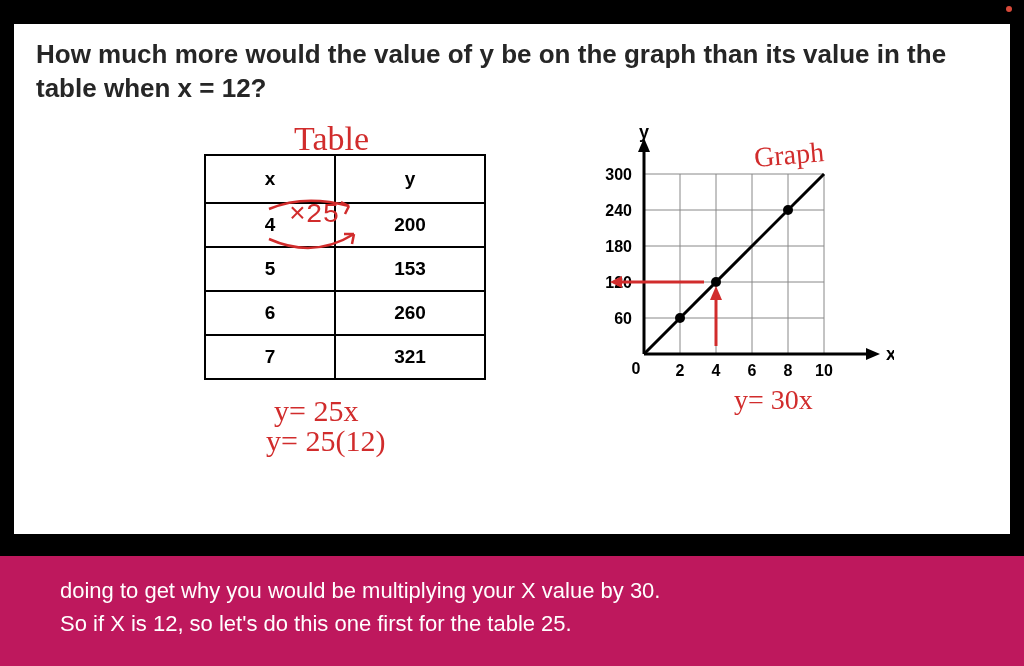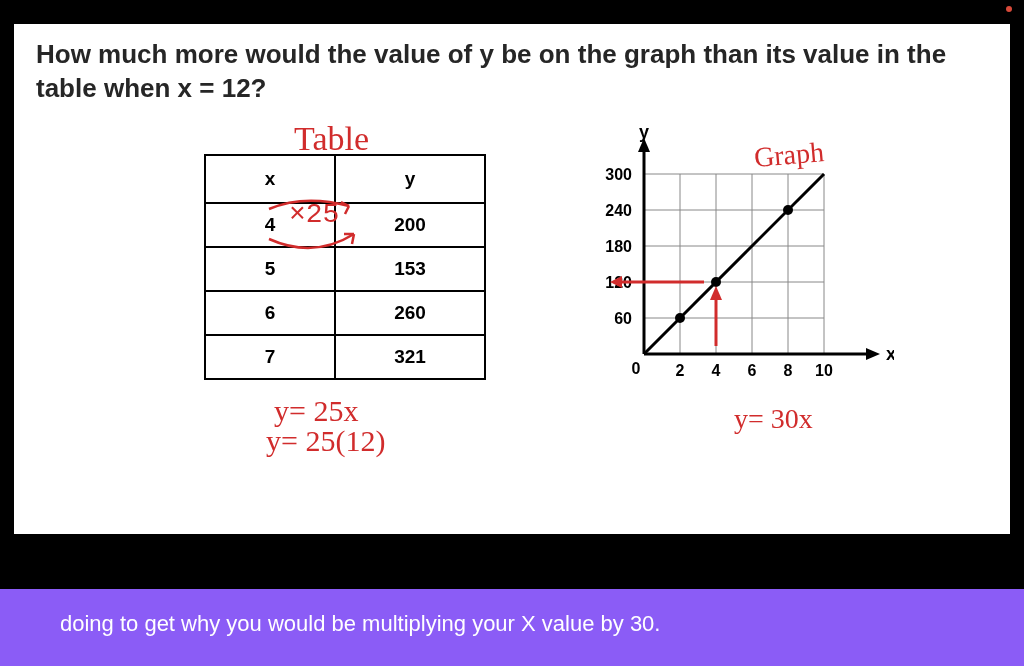--- a/index.html
+++ b/index.html
@@ -70,21 +70,21 @@
   left: 560px;
   width: 320px;
   height: 280px;
 }
 .caption {
   position: absolute;
   bottom: 0;
   left: 0;
   width: 1024px;
   padding: 18px 40px 26px 60px;
-  background: #8b5cf6;
+  background: #be185d;
   color: #fff;
   font-size: 22px;
   line-height: 1.5;
 }
 </style>
 </head>
 <body>
 
 <div class="red-dot"></div>
 
@@ -175,19 +175,20 @@
       <g>
         <line x1="40" y1="158" x2="130" y2="158" stroke="#d12c2c" stroke-width="3"></line>
         <polygon points="36,158 48,152 48,164" fill="#d12c2c"></polygon>
         <line x1="142" y1="222" x2="142" y2="168" stroke="#d12c2c" stroke-width="3"></line>
         <polygon points="142,162 136,176 148,176" fill="#d12c2c"></polygon>
       </g>
     </svg>
   </div>
 
   <div class="hand" style="top:115px; left:740px; font-size:28px; transform:rotate(-5deg);">Graph</div>
-  <div class="hand" style="top:360px; left:720px; font-size:28px;margin-top:19px;">y= 30x</div>
+  <div class="hand" style="top:360px; left:720px; font-size:28px;">y= 30x</div>
 
 </div>
 
 <div class="caption">
   <div>doing to get why you would be multiplying your X value by 30.</div>
+  <div>So if X is 12, so let's do this one first for the table 25.</div>
 </div>
 
 </body></html>

